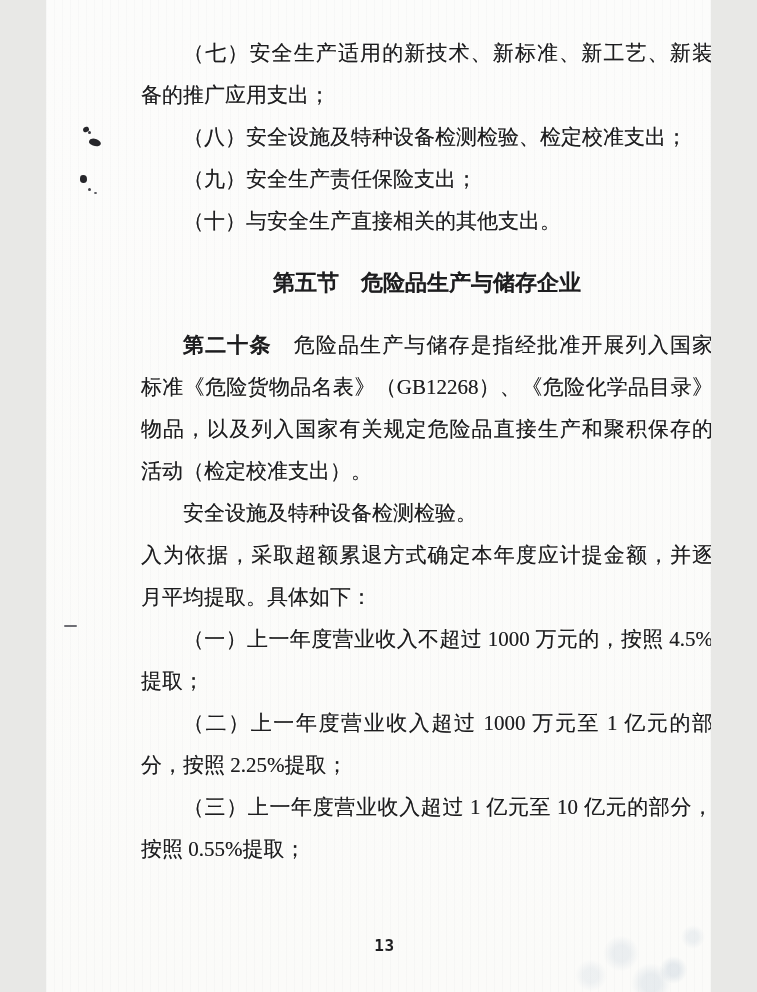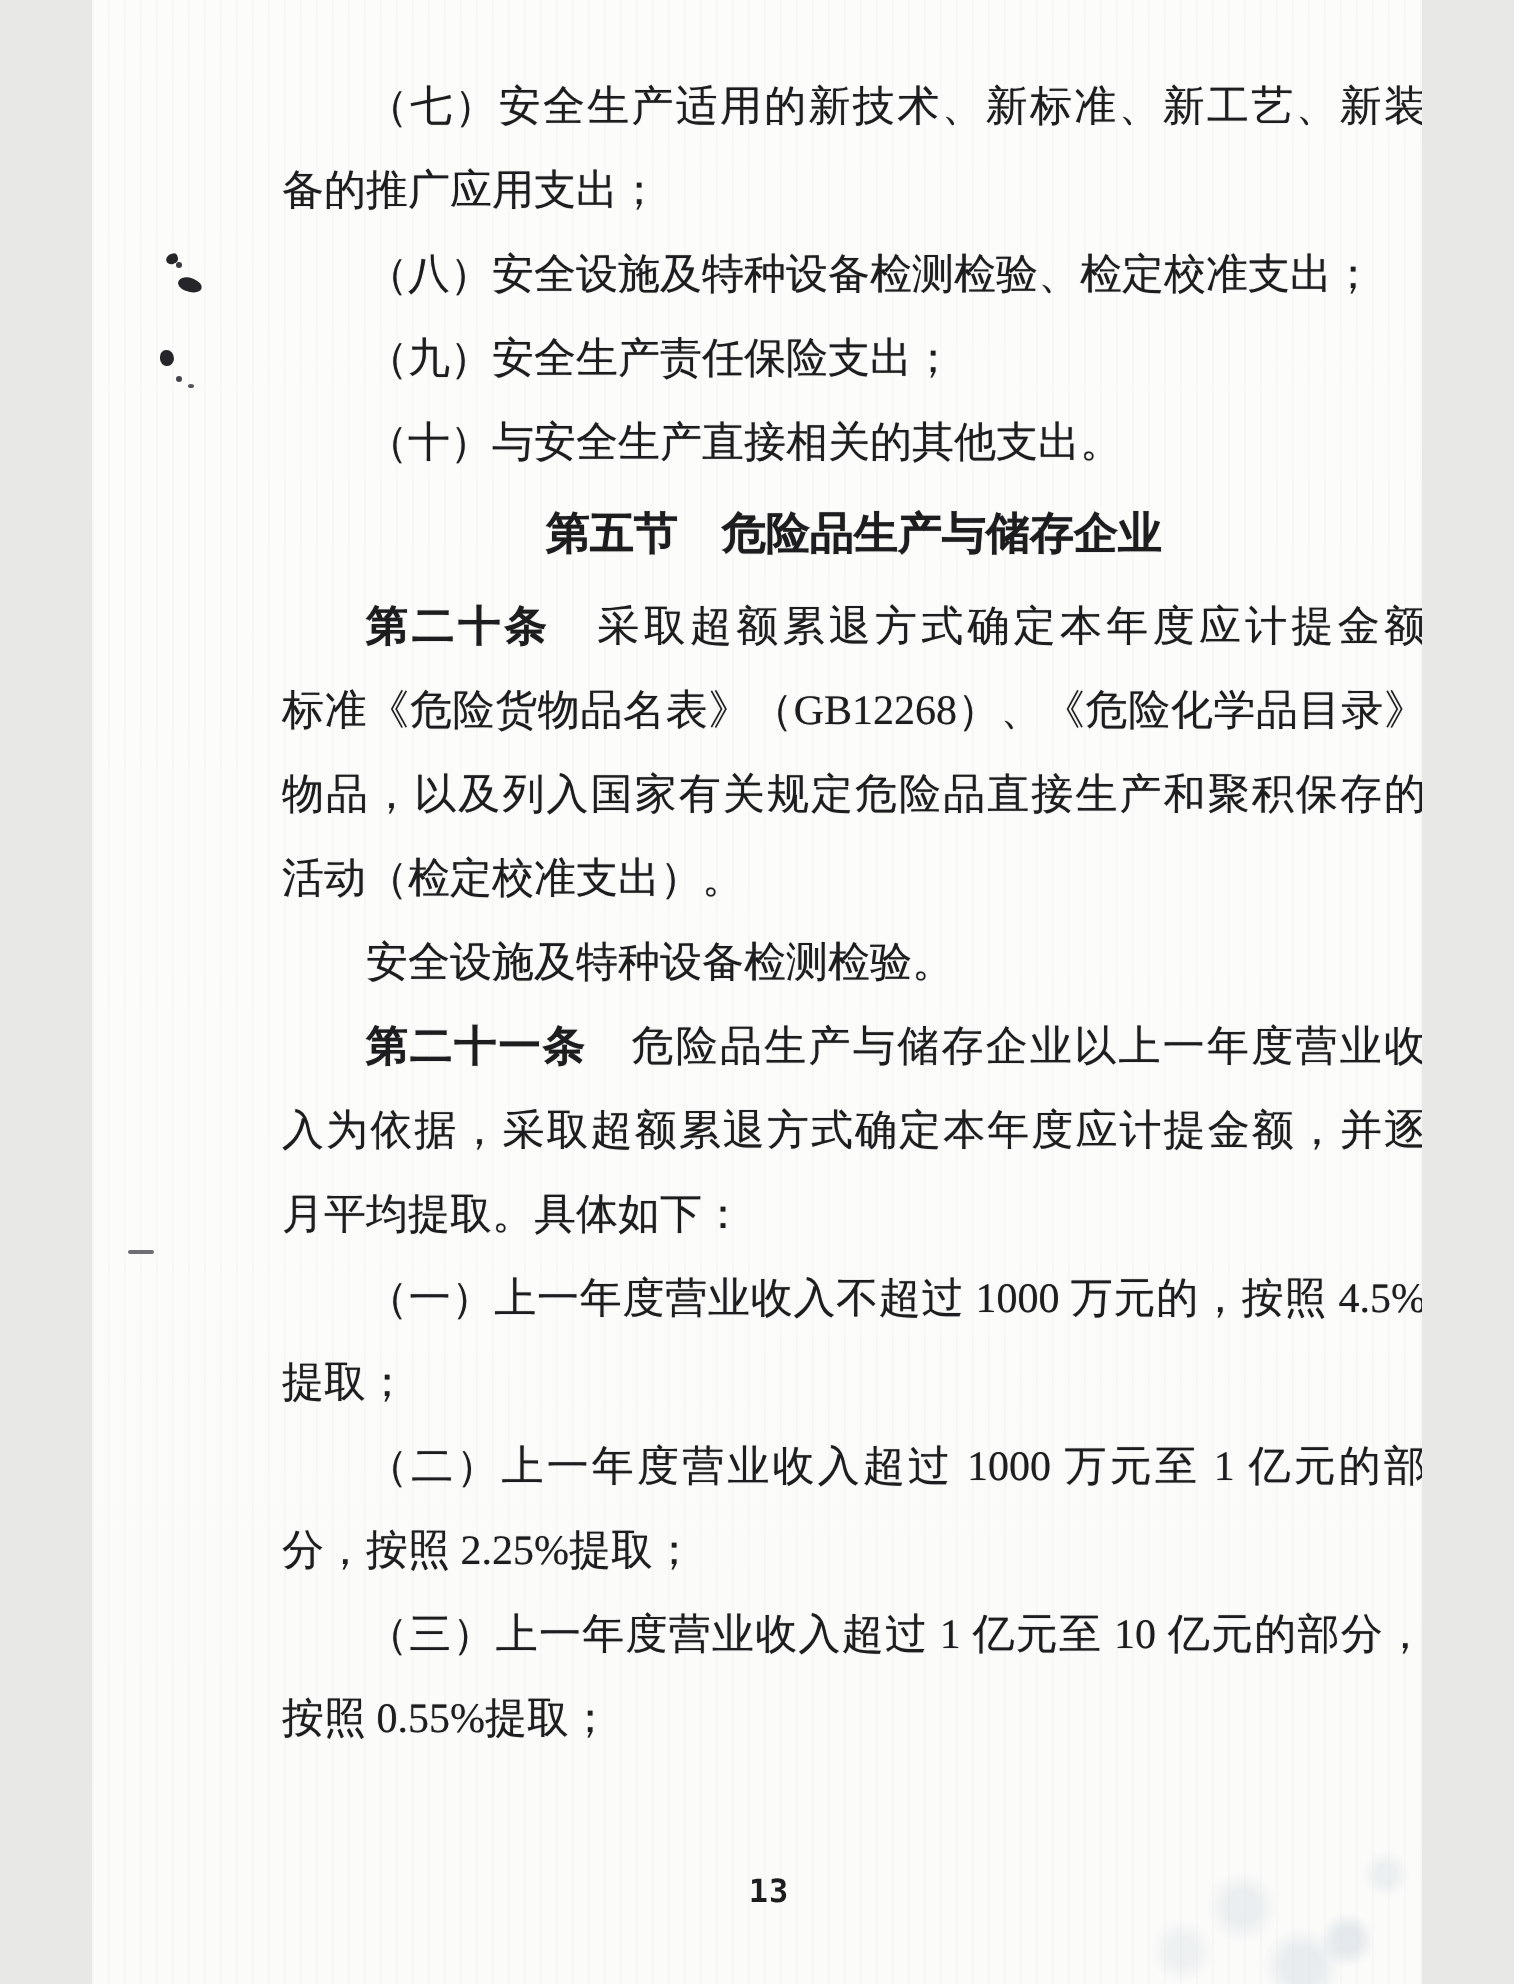--- a/index.html
+++ b/index.html
@@ -20,21 +20,21 @@
     position:absolute;
     left:95px;top:32px;width:572px;
     font-size:21px;
     line-height:42px;
     text-shadow:0 0 0.5px rgba(30,30,30,0.55);
   }
   .line{min-height:42px;white-space:normal;}
   .line.indent{text-indent:2em;}
   .line.jfull{text-align:justify;text-align-last:justify;}
   .line.center{text-align:center;text-align-last:center;text-indent:0;}
-  .line.heading{font-weight:700;font-size:22px;margin:4px 0;}
+  .line.heading{font-weight:700;font-size:22px;margin:20px 0;}
   .b{font-weight:700;}
   .page-number{
     position:absolute;left:0;right:0;top:936px;
     text-align:center;
     font-size:16px;font-weight:600;
     font-family:"DejaVu Sans Mono","Liberation Mono",monospace;
     letter-spacing:0.5px;
     padding-left:12px;
   }
   
@@ -61,26 +61,25 @@
 
 <div class="page">
 
   <div class="content">
       <div class="line indent jfull"><span>（七）安全生产适用的新技术、新标准、新工艺、新装</span></div>
       <div class="line"><span>备的推广应用支出；</span></div>
       <div class="line indent"><span>（八）安全设施及特种设备检测检验、检定校准支出；</span></div>
       <div class="line indent"><span>（九）安全生产责任保险支出；</span></div>
       <div class="line indent"><span>（十）与安全生产直接相关的其他支出。</span></div>
       <div class="line center heading"><span class="b">第五节　危险品生产与储存企业</span></div>
-      <div class="line indent jfull"><span class="b">第二十条</span><span>　采取超额累退方式确定本年度应计提金额</span></div>
+      <div class="line indent jfull"><span class="b">第二十条</span><span>　危险品生产与储存是指经批准开展列入国家</span></div>
       <div class="line jfull"><span>标准《危险货物品名表》（GB12268）、《危险化学品目录》</span></div>
       <div class="line jfull"><span>物品，以及列入国家有关规定危险品直接生产和聚积保存的</span></div>
       <div class="line"><span>活动（检定校准支出）。</span></div>
       <div class="line indent"><span>安全设施及特种设备检测检验。</span></div>
-      <div class="line indent jfull"><span class="b">第二十一条</span><span>　危险品生产与储存企业以上一年度营业收</span></div>
       <div class="line jfull"><span>入为依据，采取超额累退方式确定本年度应计提金额，并逐</span></div>
       <div class="line"><span>月平均提取。具体如下：</span></div>
       <div class="line indent jfull"><span>（一）上一年度营业收入不超过 1000 万元的，按照 4.5%</span></div>
       <div class="line"><span>提取；</span></div>
       <div class="line indent jfull"><span>（二）上一年度营业收入超过 1000 万元至 1 亿元的部</span></div>
       <div class="line"><span>分，按照 2.25%提取；</span></div>
       <div class="line indent jfull"><span>（三）上一年度营业收入超过 1 亿元至 10 亿元的部分，</span></div>
       <div class="line"><span>按照 0.55%提取；</span></div>
     </div>
 

